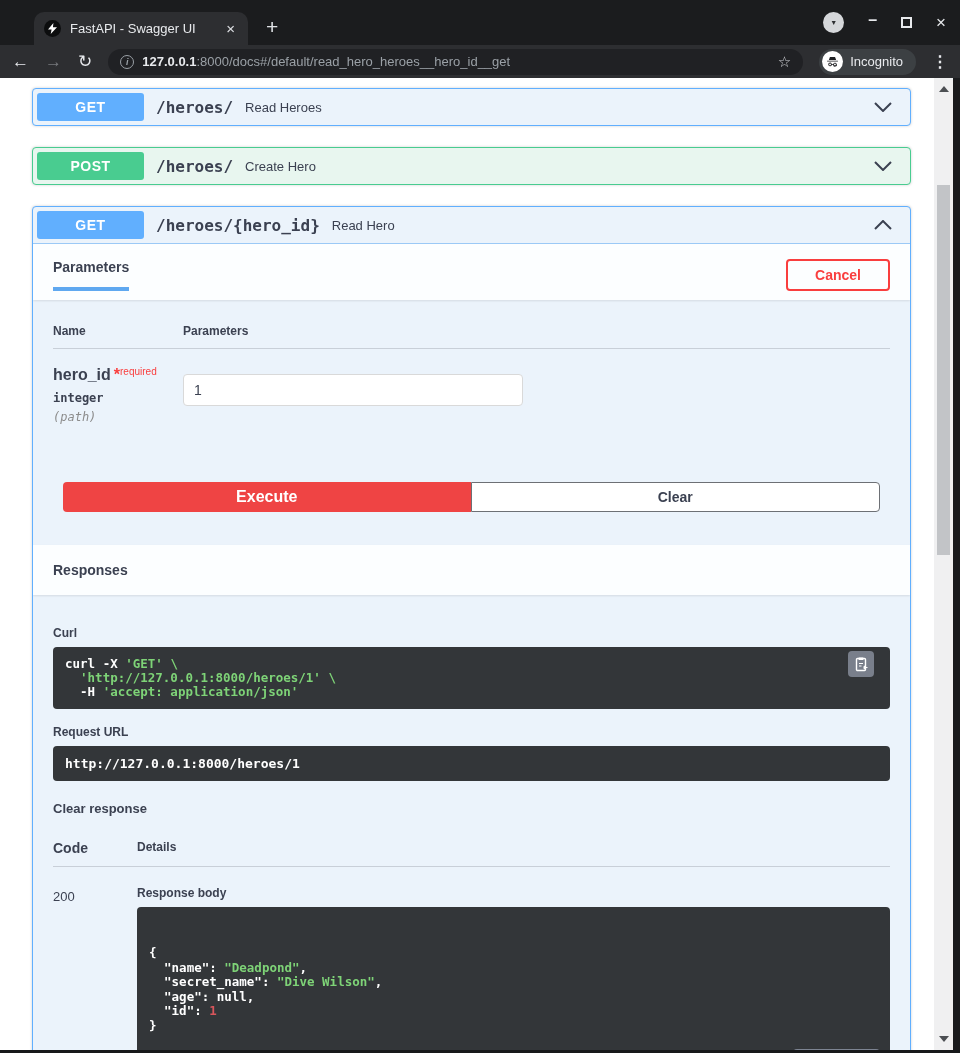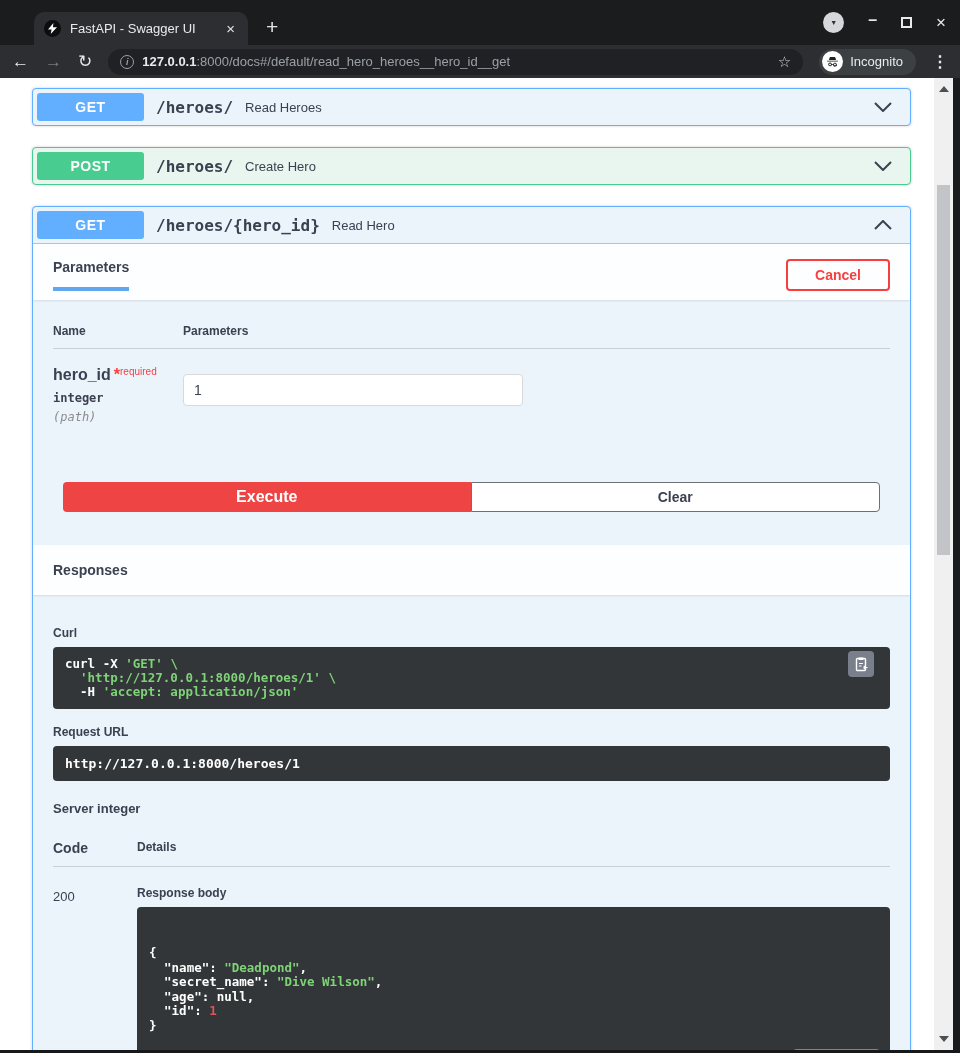--- a/index.html
+++ b/index.html
@@ -235,21 +235,21 @@
                 <rect x="2.5" y="1.5" width="9" height="12" rx="1" fill="none" stroke="#fff" stroke-width="1.4"></rect>
                 <rect x="4.5" y="0.5" width="5" height="2.4" rx="0.6" fill="#fff"></rect>
                 <path d="M5 6.5h4M5 9h2.5" stroke="#fff" stroke-width="1.1"></path>
                 <path d="M13.5 10.5h-4m0 0 1.7-1.6m-1.7 1.6 1.7 1.6" stroke="#fff" stroke-width="1.2" fill="none"></path>
               </svg>
           </button>
 
           <div class="lbl mt16">Request URL</div>
           <div class="codeblock urlblock">http://127.0.0.1:8000/heroes/1</div>
 
-          <div class="srv-lbl">Server integer</div>
+          <div class="srv-lbl">Clear response</div>
 
           <div class="resp-head">
             <span class="code-col">Code</span>
             <span class="details-col">Details</span>
           </div>
 
           <div class="resp-row">
             <span class="code-val">200</span>
             <div class="details-body">
               <div class="lbl">Response body</div>

